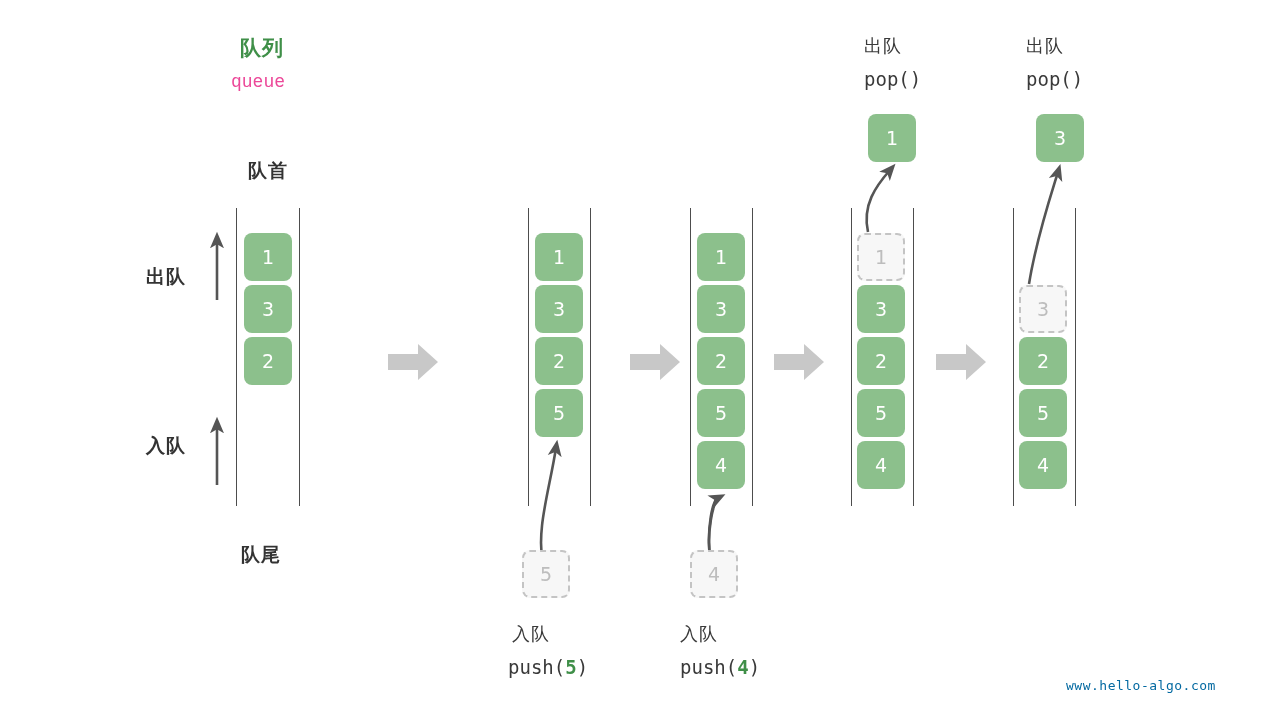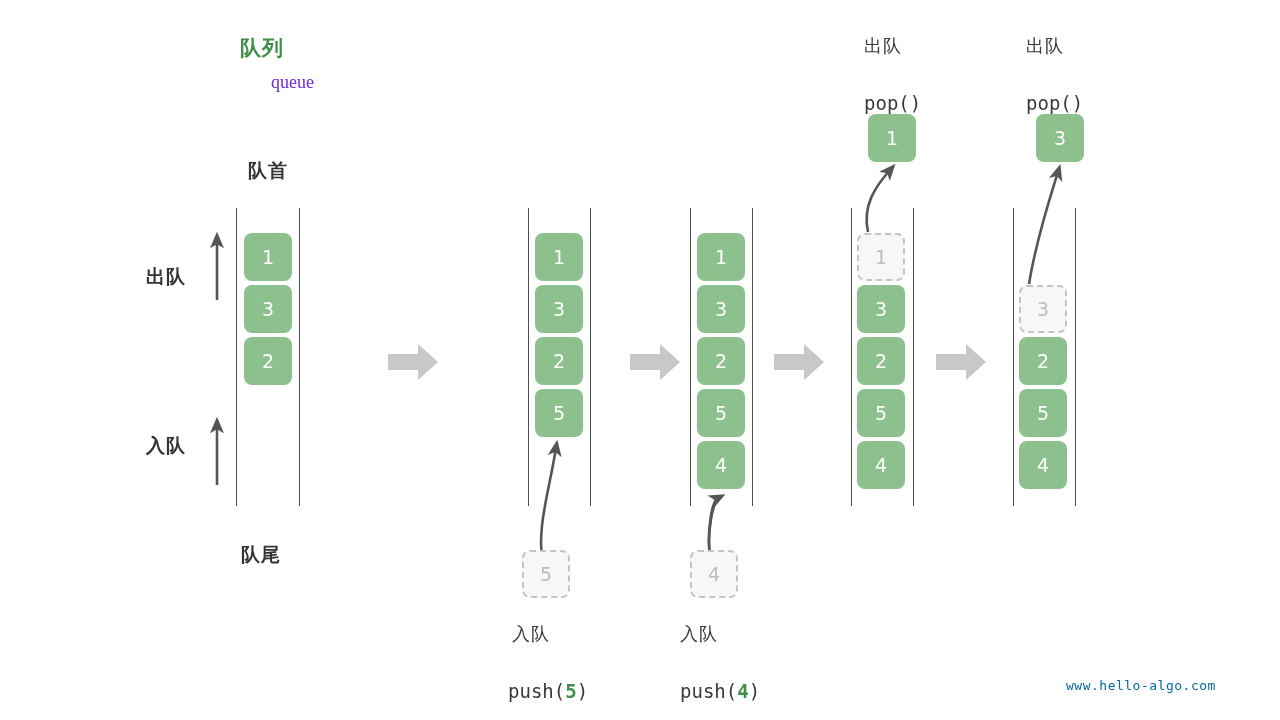--- a/index.html
+++ b/index.html
@@ -13,33 +13,33 @@
 
   
   .abs{position:absolute;}
 
   
   .title-cn{
     font-size:21px;font-weight:bold;color:#3f8f48;
     letter-spacing:1px;white-space:nowrap;
   }
   .title-mono{
-    font-family:Liberation Serif, serif;
-    font-size:18px;color:#6d28d9;white-space:nowrap;margin-left:40px;
+    font-family:Liberation Mono, monospace;
+    font-size:18px;color:#ec4899;white-space:nowrap;
   }
   .label-bold{
     font-size:19px;font-weight:bold;color:#333333;
     letter-spacing:1px;white-space:nowrap;
   }
   .op-cn{
     font-size:18px;color:#3a3a3a;white-space:nowrap;letter-spacing:1px;
   }
   .op-mono{
     font-family:"DejaVu Sans Mono","Liberation Mono",monospace;
-    font-size:19px;color:#3a3a3a;white-space:nowrap;margin-top:24px;
+    font-size:19px;color:#3a3a3a;white-space:nowrap;
   }
   .op-mono .num{color:#3f8f48;font-weight:bold;}
   .watermark{
     font-family:"DejaVu Sans Mono","Liberation Mono",monospace;
     font-size:13px;color:#0369a1;white-space:nowrap;letter-spacing:.5px;
   }
 
   
   .rail{
     position:absolute;width:1px;background:#4d4d4d;

